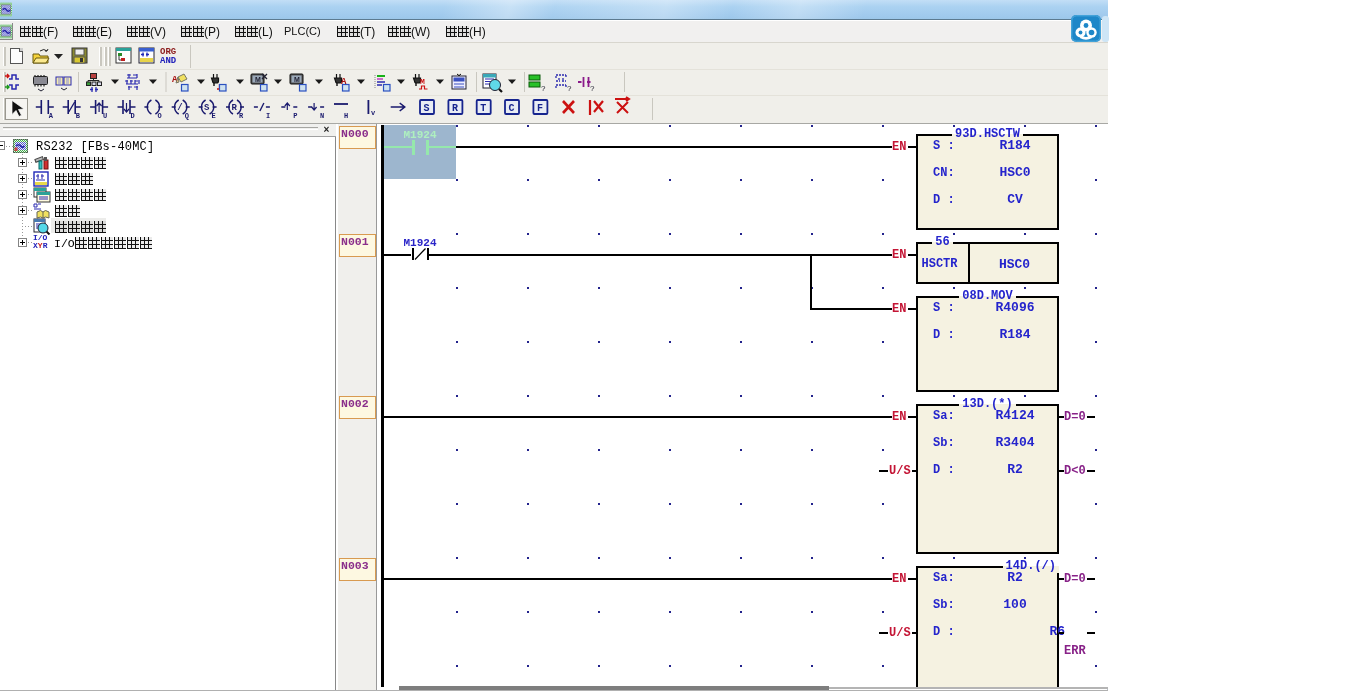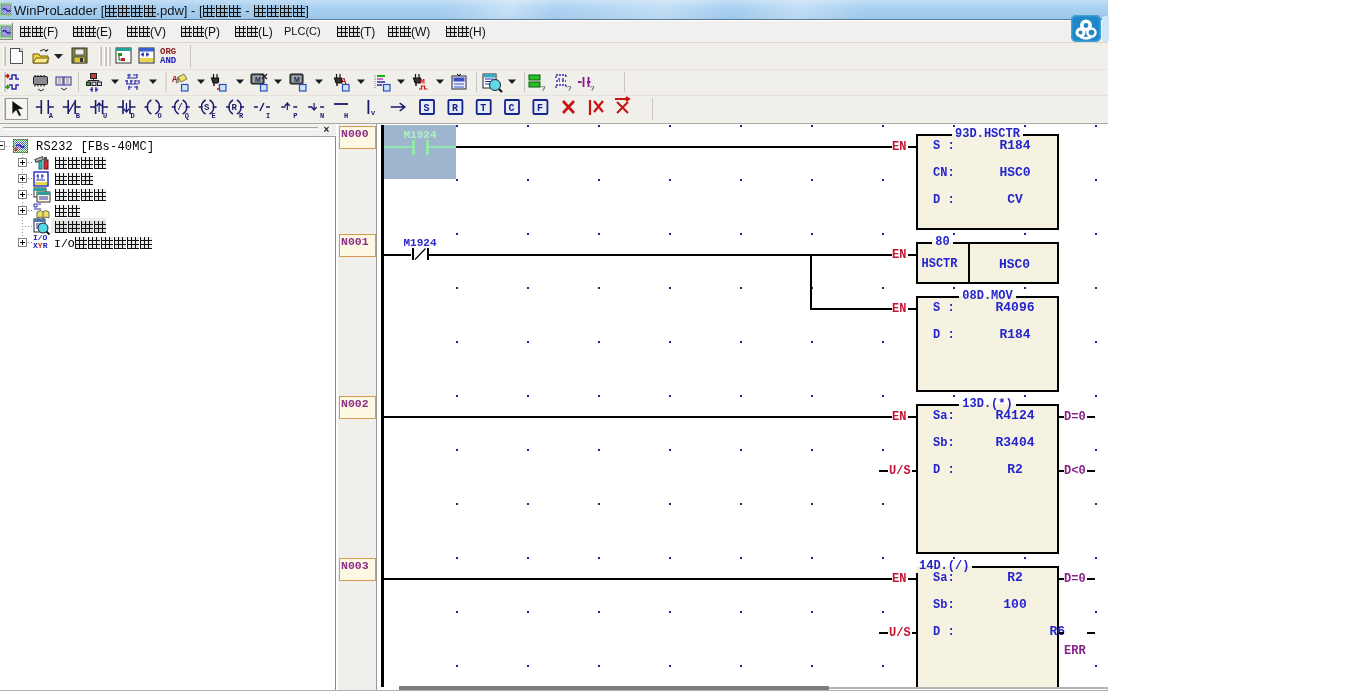--- a/index.html
+++ b/index.html
@@ -28,21 +28,20 @@
           <rect width="1" height="1" fill="#4a52c8"></rect>
           <rect x="1" y="1" width="1" height="1" fill="#4a52c8"></rect>
           <rect x="1" width="1" height="1" fill="#f0f0f8"></rect>
           <rect y="1" width="1" height="1" fill="#f0f0f8"></rect>
         </pattern>
       </defs>
       <rect width="13" height="15" fill="url(#gc1)"></rect>
       <rect x="1.5" y="2.5" width="10" height="10" fill="url(#bc1)" stroke="#666" stroke-width=".5"></rect>
       <path d="M3 8 q2 -3 4 0 q2 3 4 0" stroke="#2222a8" stroke-width="1.6" fill="none"></path>
     </svg>
-<div class="a" style="left:14px;top:3px;font-size:13px;color:#101418">WinProLadder [<span class="zt"></span><span class="zt"></span><span class="zt"></span><span class="zt"></span>.pdw] - [<span class="zt"></span><span class="zt"></span><span class="zt"></span> - <span class="zt"></span><span class="zt"></span><span class="zt"></span><span class="zt"></span>]</div>
 <div class="a" style="left:0;top:21px;width:1108px;height:21px;background:#f1f0ef"></div>
 <div class="a" style="left:0;top:23px;width:13px;height:17px;border-right:1px solid #888;border-bottom:1px solid #888"></div>
 <svg width="12" height="15" viewBox="0 0 13 15" class="a" style="left:0px;top:24px">
       <defs>
         <pattern id="gc2" width="2" height="2" patternUnits="userSpaceOnUse">
           <rect width="1" height="1" fill="#3fae48"></rect>
           <rect x="1" y="1" width="1" height="1" fill="#3fae48"></rect>
           <rect x="1" width="1" height="1" fill="#e8f2e8"></rect>
           <rect y="1" width="1" height="1" fill="#e8f2e8"></rect>
         </pattern>
@@ -411,21 +410,21 @@
 <div class="a" style="left:908px;top:416px;width:8px;height:2px;background:#000"></div>
 <div class="a mono" style="left:892px;top:572px;font-size:12px;font-weight:bold;color:#c41535">EN</div>
 <div class="a" style="left:908px;top:578px;width:8px;height:2px;background:#000"></div>
 <div class="a" style="left:879px;top:470px;width:9px;height:2px;background:#000"></div>
 <div class="a mono" style="left:889px;top:464px;font-size:12px;font-weight:bold;color:#c41535">U/S</div>
 <div class="a" style="left:912px;top:470px;width:4px;height:2px;background:#000"></div>
 <div class="a" style="left:879px;top:632px;width:9px;height:2px;background:#000"></div>
 <div class="a mono" style="left:889px;top:626px;font-size:12px;font-weight:bold;color:#c41535">U/S</div>
 <div class="a" style="left:912px;top:632px;width:4px;height:2px;background:#000"></div>
 <div class="a" style="left:916px;top:134px;width:143px;height:96px;background:#f5f2e1;border:2px solid #000;"></div>
-<div class="a mono" style="left:916px;top:127px;width:143px;text-align:center;font-size:12px;font-weight:bold;color:#2424cc;line-height:14px"><span style="background:linear-gradient(180deg,#fff 0 7px,#f5f2e1 7px);padding:0 3px">93D.HSCTR</span></div>
+<div class="a mono" style="left:916px;top:127px;width:143px;text-align:center;font-size:12px;font-weight:bold;color:#2424cc;line-height:14px"><span style="background:linear-gradient(180deg,#fff 0 7px,#f5f2e1 7px);padding:0 3px">93D.HSCTW</span></div>
 <div class="a mono" style="left:933px;top:138.5px;font-size:12px;font-weight:bold;color:#2424cc">S :</div>
 <div class="a mono" style="left:965px;top:138.0px;width:100px;text-align:center;font-size:13px;font-weight:bold;color:#2424cc">R184</div>
 <div class="a mono" style="left:933px;top:165.5px;font-size:12px;font-weight:bold;color:#2424cc">CN:</div>
 <div class="a mono" style="left:965px;top:165.0px;width:100px;text-align:center;font-size:13px;font-weight:bold;color:#2424cc">HSC0</div>
 <div class="a mono" style="left:933px;top:192.5px;font-size:12px;font-weight:bold;color:#2424cc">D :</div>
 <div class="a mono" style="left:965px;top:192.0px;width:100px;text-align:center;font-size:13px;font-weight:bold;color:#2424cc">CV</div>
 <div class="a" style="left:916px;top:296px;width:143px;height:96px;background:#f5f2e1;border:2px solid #000;"></div>
 <div class="a mono" style="left:916px;top:289px;width:143px;text-align:center;font-size:12px;font-weight:bold;color:#2424cc;line-height:14px"><span style="background:linear-gradient(180deg,#fff 0 7px,#f5f2e1 7px);padding:0 3px">08D.MOV</span></div>
 <div class="a mono" style="left:933px;top:300.5px;font-size:12px;font-weight:bold;color:#2424cc">S :</div>
 <div class="a mono" style="left:965px;top:300.0px;width:100px;text-align:center;font-size:13px;font-weight:bold;color:#2424cc">R4096</div>
@@ -439,36 +438,36 @@
 <div class="a mono" style="left:965px;top:435.0px;width:100px;text-align:center;font-size:13px;font-weight:bold;color:#2424cc">R3404</div>
 <div class="a mono" style="left:933px;top:462.5px;font-size:12px;font-weight:bold;color:#2424cc">D :</div>
 <div class="a mono" style="left:965px;top:462.0px;width:100px;text-align:center;font-size:13px;font-weight:bold;color:#2424cc">R2</div>
 <div class="a" style="left:1059px;top:416px;width:5px;height:2px;background:#000"></div>
 <div class="a mono" style="left:1064px;top:410px;font-size:12px;font-weight:bold;color:#882288">D=0</div>
 <div class="a" style="left:1086.6px;top:416px;width:8px;height:2px;background:#000"></div>
 <div class="a" style="left:1059px;top:470px;width:5px;height:2px;background:#000"></div>
 <div class="a mono" style="left:1064px;top:464px;font-size:12px;font-weight:bold;color:#882288">D&lt;0</div>
 <div class="a" style="left:1086.6px;top:470px;width:8px;height:2px;background:#000"></div>
 <div class="a" style="left:916px;top:566px;width:143px;height:121px;background:#f5f2e1;border:2px solid #000;border-bottom:none;"></div>
-<div class="a mono" style="left:916px;top:559px;width:143px;text-align:left;font-size:12px;font-weight:bold;color:#2424cc;line-height:14px"><span style="background:linear-gradient(180deg,#fff 0 7px,#f5f2e1 7px);padding:0 3px">14D.(/)</span></div>
+<div class="a mono" style="left:916px;top:559px;width:143px;text-align:right;font-size:12px;font-weight:bold;color:#2424cc;line-height:14px"><span style="background:linear-gradient(180deg,#fff 0 7px,#f5f2e1 7px);padding:0 3px">14D.(/)</span></div>
 <div class="a mono" style="left:933px;top:570.5px;font-size:12px;font-weight:bold;color:#2424cc">Sa:</div>
 <div class="a mono" style="left:965px;top:570.0px;width:100px;text-align:center;font-size:13px;font-weight:bold;color:#2424cc">R2</div>
 <div class="a mono" style="left:933px;top:597.5px;font-size:12px;font-weight:bold;color:#2424cc">Sb:</div>
 <div class="a mono" style="left:965px;top:597.0px;width:100px;text-align:center;font-size:13px;font-weight:bold;color:#2424cc">100</div>
 <div class="a mono" style="left:933px;top:624.5px;font-size:12px;font-weight:bold;color:#2424cc">D :</div>
 <div class="a mono" style="left:965px;top:624.0px;width:100px;text-align:right;font-size:13px;font-weight:bold;color:#2424cc">R6</div>
 <div class="a" style="left:1059px;top:578px;width:5px;height:2px;background:#000"></div>
 <div class="a mono" style="left:1064px;top:572px;font-size:12px;font-weight:bold;color:#882288">D=0</div>
 <div class="a" style="left:1086.6px;top:578px;width:8px;height:2px;background:#000"></div>
 <div class="a" style="left:1059px;top:632px;width:5px;height:2px;background:#000"></div>
 <div class="a mono" style="left:1064px;top:644px;font-size:12px;font-weight:bold;color:#882288">ERR</div>
 <div class="a" style="left:1086.6px;top:632px;width:8px;height:2px;background:#000"></div>
 <div class="a" style="left:916px;top:242px;width:143px;height:42px;background:#f5f2e1;border:2px solid #000"></div>
 <div class="a" style="left:968px;top:242px;width:2px;height:42px;background:#000"></div>
-<div class="a mono" style="left:916px;top:235px;width:53px;text-align:center;font-size:12px;font-weight:bold;color:#2424cc;line-height:14px"><span style="background:linear-gradient(180deg,#fff 0 7px,#f5f2e1 7px);padding:0 3px">80</span></div>
+<div class="a mono" style="left:916px;top:235px;width:53px;text-align:center;font-size:12px;font-weight:bold;color:#2424cc;line-height:14px"><span style="background:linear-gradient(180deg,#fff 0 7px,#f5f2e1 7px);padding:0 3px">56</span></div>
 <div class="a mono" style="left:917px;top:257px;width:45px;text-align:center;font-size:12px;font-weight:bold;color:#2424cc">HSCTR</div>
 <div class="a mono" style="left:970px;top:257px;width:89px;text-align:center;font-size:13px;font-weight:bold;color:#2424cc">HSC0</div>
 <div class="a" style="left:399px;top:686px;width:430px;height:4px;background:#7e7e7e"></div>
 <div class="a" style="left:829px;top:687px;width:279px;height:2px;background:#b4b4b4"></div>
 <div class="a" style="left:0;top:690px;width:1108px;height:1px;background:#b0b0b0"></div>
 </div>
 <svg class="a" style="left:1071px;top:15px" width="38" height="28">
     <rect x="31" y="1" width="7" height="26" rx="3" fill="#cde5f6"></rect>
     <rect x="0" y="0" width="30" height="27" rx="5" fill="#1e87c8"></rect>
     <rect x="0.8" y="0.8" width="28.4" height="25.4" rx="4.5" fill="none" stroke="#55b0e0" stroke-width="1"></rect>

